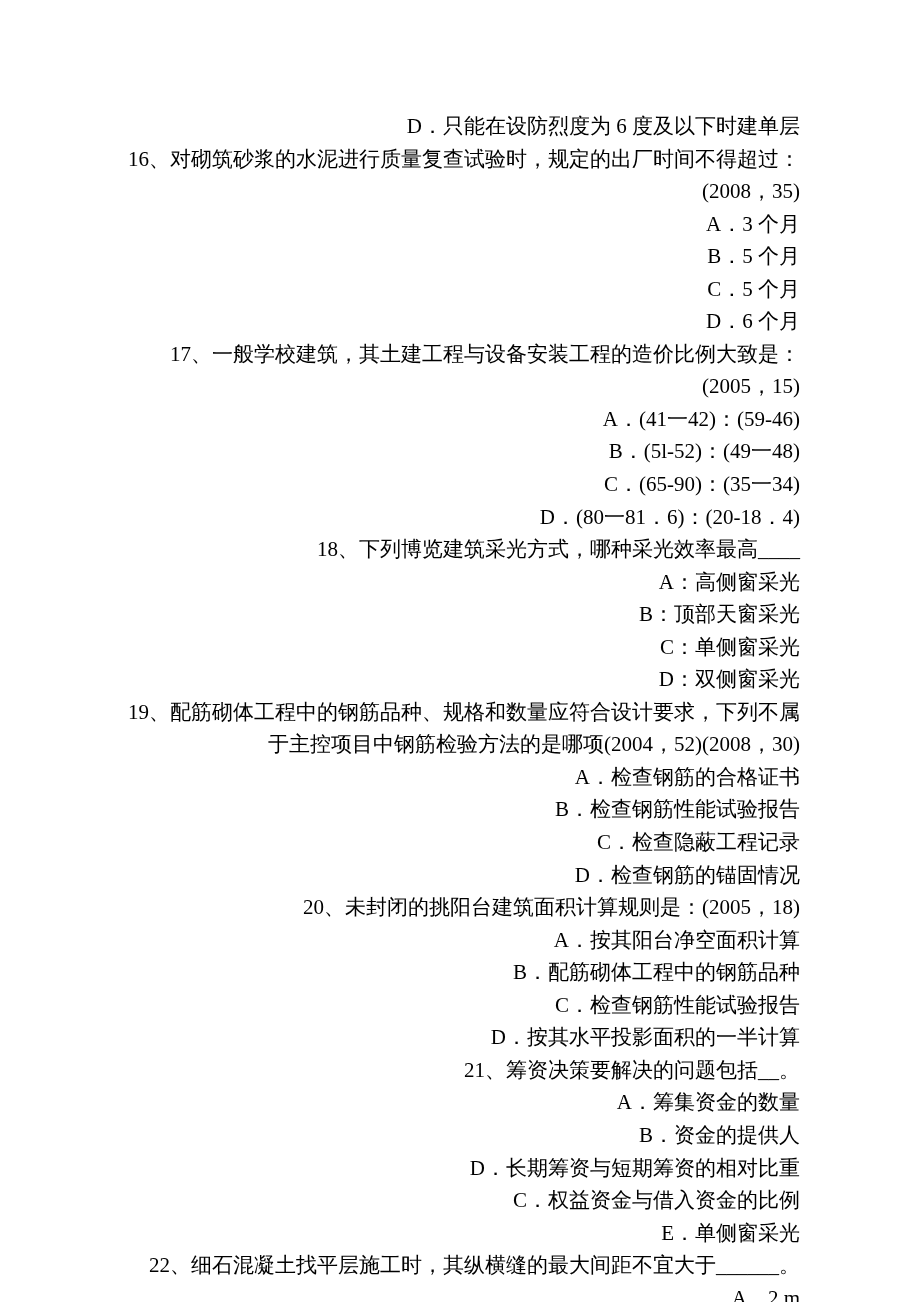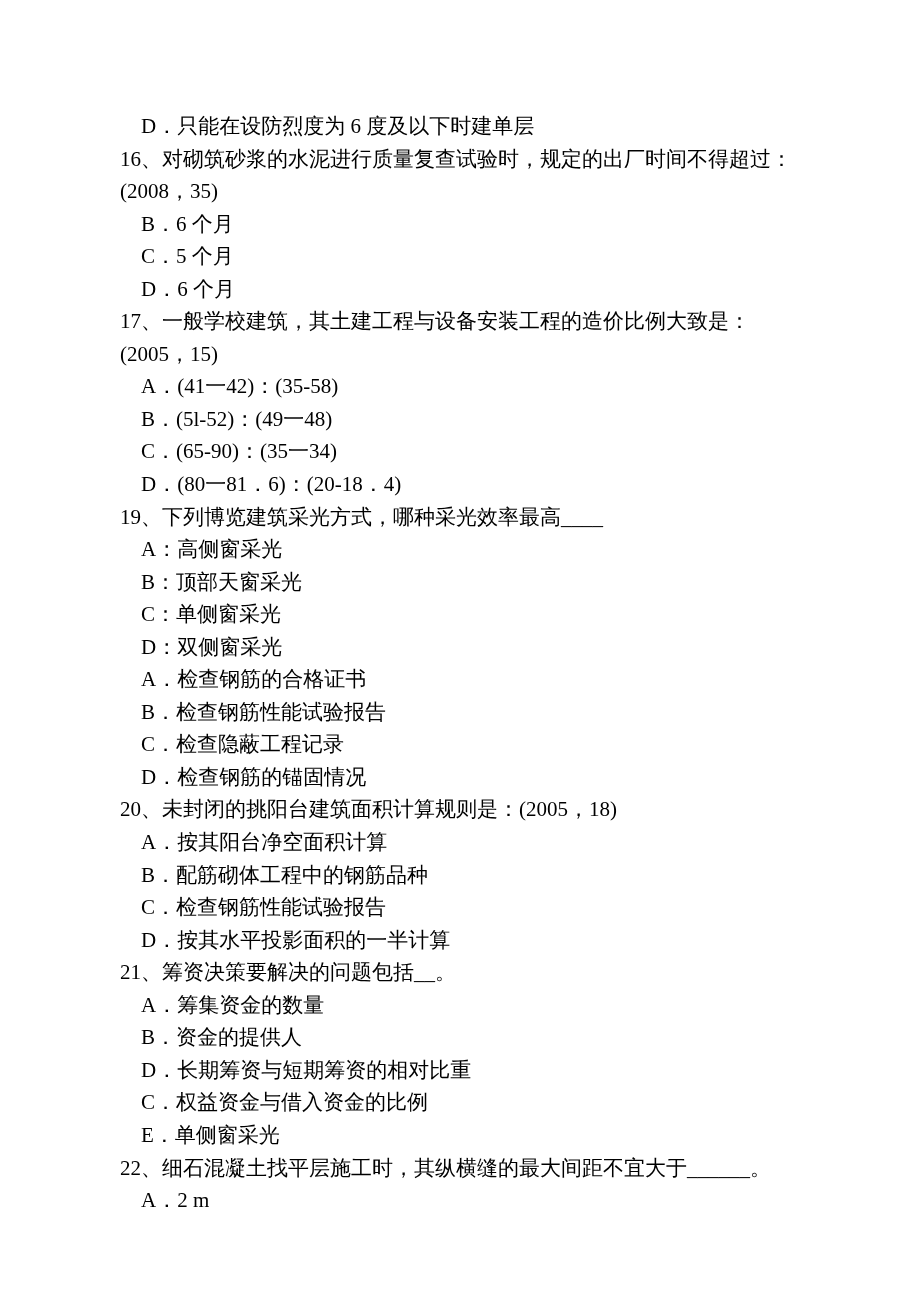--- a/index.html
+++ b/index.html
@@ -12,41 +12,44 @@
     line-height: 1.55;
   }
   .page {
     width: 920px;
     min-height: 1302px;
     padding: 110px 120px 100px 120px;
     box-sizing: border-box;
   }
   .line {
     display: block;
+    text-align: right;
   }
 </style>
 </head>
 <body>
 
 <div class="page">
   <span class="line">　D．只能在设防烈度为 6 度及以下时建单层</span>
   <span class="line">16、对砌筑砂浆的水泥进行质量复查试验时，规定的出厂时间不得超过：(2008，35)</span>
-  <span class="line">　B．6 个月</span>
+  <span class="line">　A．3 个月</span>
+  <span class="line">　B．5 个月</span>
   <span class="line">　C．5 个月</span>
   <span class="line">　D．6 个月</span>
   <span class="line">17、一般学校建筑，其土建工程与设备安装工程的造价比例大致是：(2005，15)</span>
-  <span class="line">　A．(41一42)：(35-58)</span>
+  <span class="line">　A．(41一42)：(59-46)</span>
   <span class="line">　B．(5l-52)：(49一48)</span>
   <span class="line">　C．(65-90)：(35一34)</span>
   <span class="line">　D．(80一81．6)：(20-18．4)</span>
-  <span class="line">19、下列博览建筑采光方式，哪种采光效率最高____</span>
+  <span class="line">18、下列博览建筑采光方式，哪种采光效率最高____</span>
   <span class="line">　A：高侧窗采光</span>
   <span class="line">　B：顶部天窗采光</span>
   <span class="line">　C：单侧窗采光</span>
   <span class="line">　D：双侧窗采光</span>
+  <span class="line">19、配筋砌体工程中的钢筋品种、规格和数量应符合设计要求，下列不属于主控项目中钢筋检验方法的是哪项(2004，52)(2008，30)</span>
   <span class="line">　A．检查钢筋的合格证书</span>
   <span class="line">　B．检查钢筋性能试验报告</span>
   <span class="line">　C．检查隐蔽工程记录</span>
   <span class="line">　D．检查钢筋的锚固情况</span>
   <span class="line">20、未封闭的挑阳台建筑面积计算规则是：(2005，18)</span>
   <span class="line">　A．按其阳台净空面积计算</span>
   <span class="line">　B．配筋砌体工程中的钢筋品种</span>
   <span class="line">　C．检查钢筋性能试验报告</span>
   <span class="line">　D．按其水平投影面积的一半计算</span>
   <span class="line">21、筹资决策要解决的问题包括__。</span>

